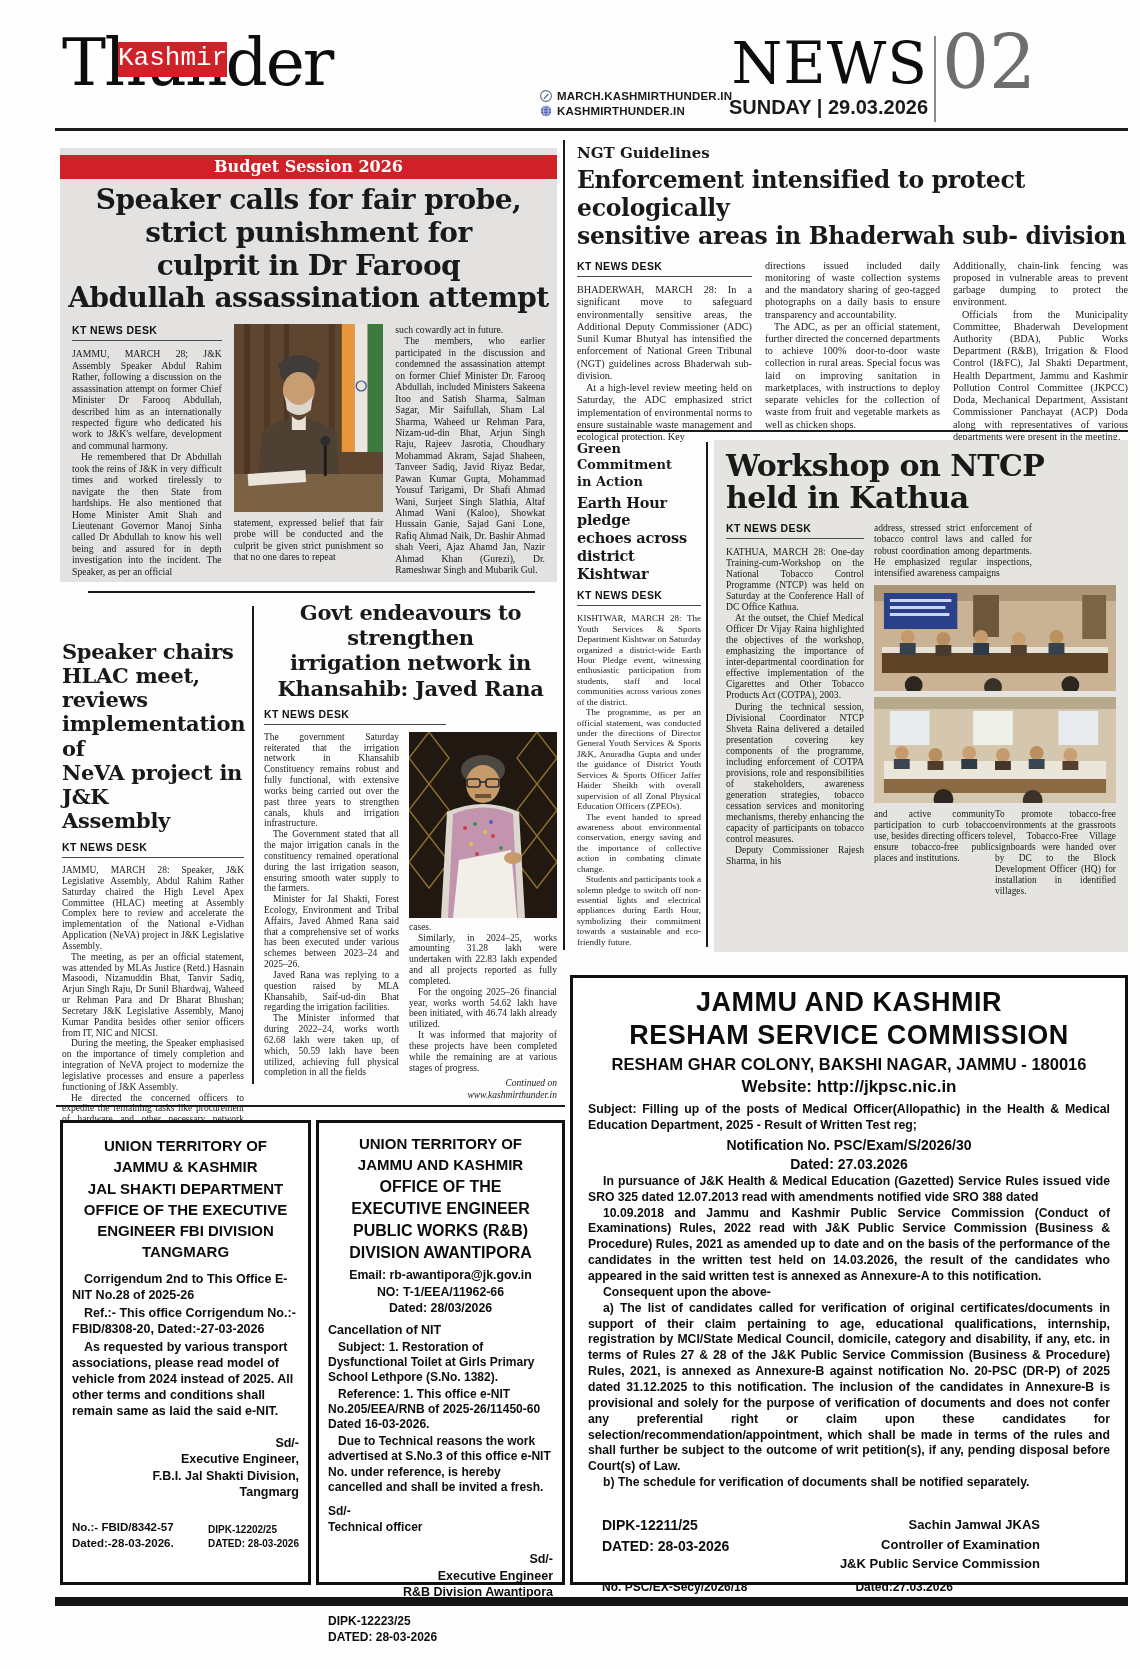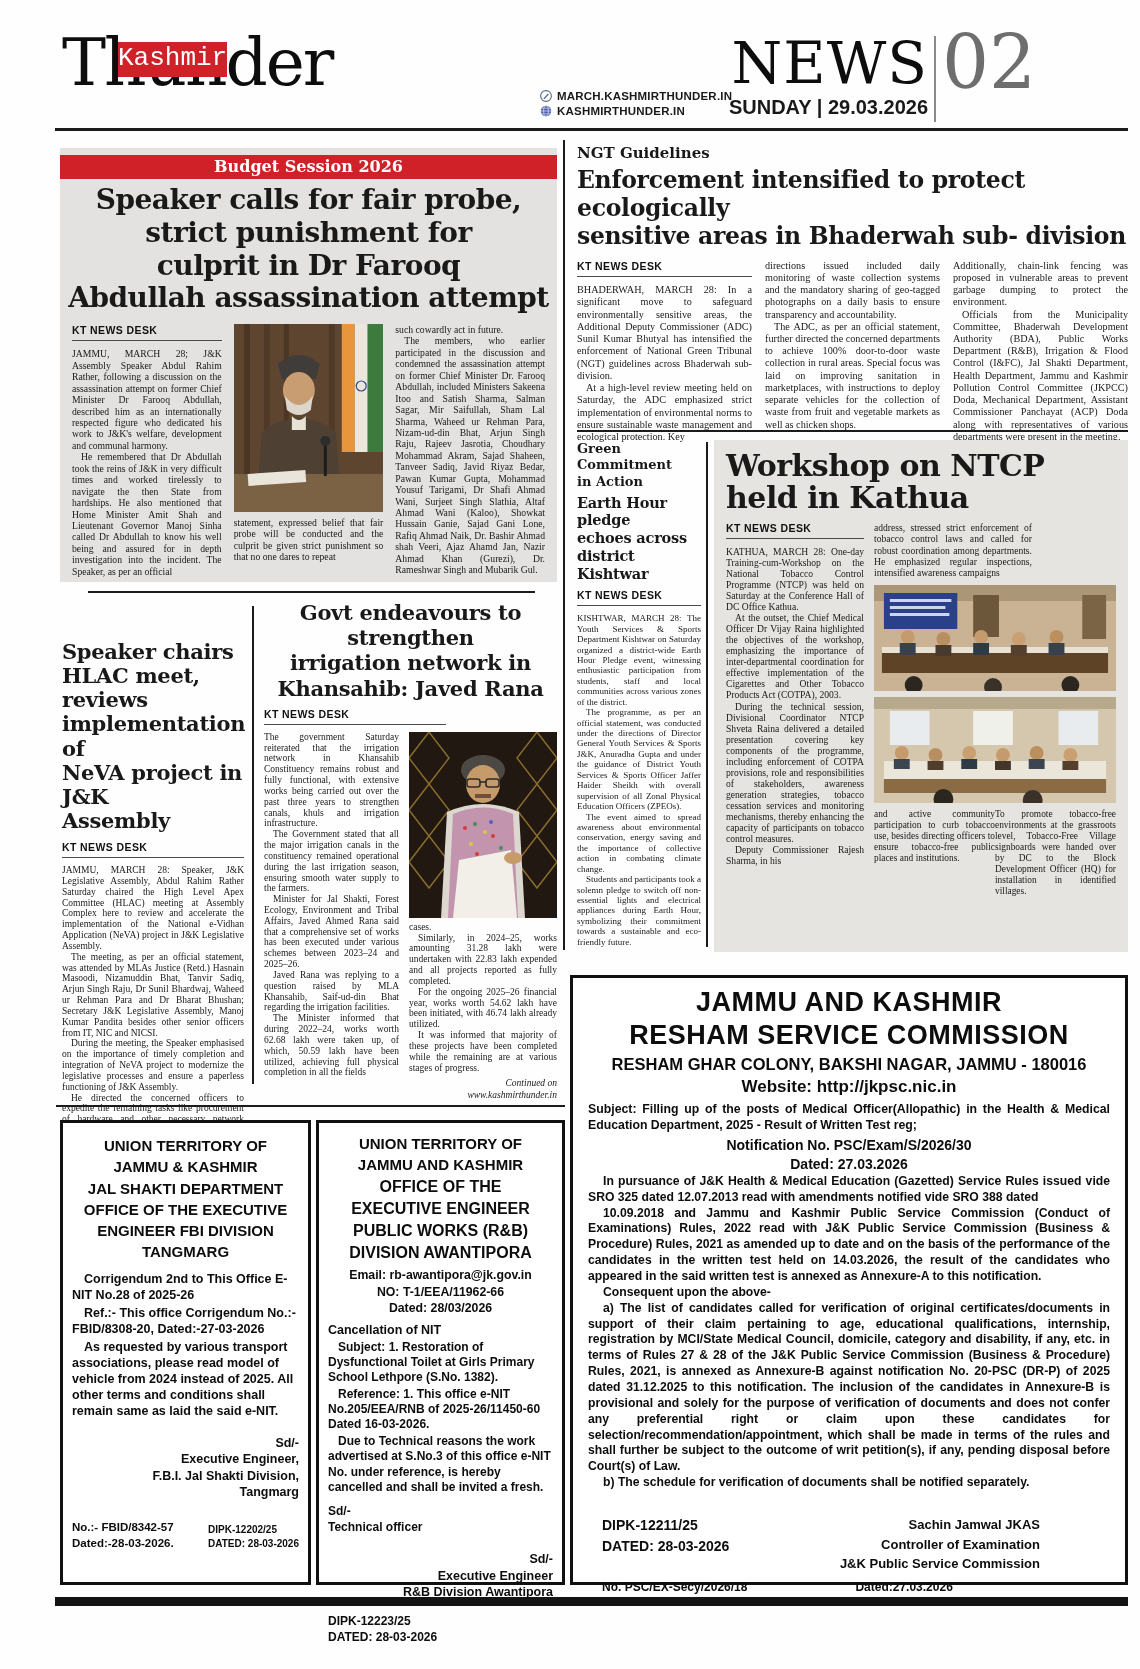--- a/index.html
+++ b/index.html
@@ -248,21 +248,21 @@
   <div class="earth">
     <div class="earth-kicker prelines">Green Commitment
 in Action</div>
     <div class="earth-headline prelines">Earth Hour pledge
 echoes across
 district Kishtwar</div>
     <div class="byline">KT NEWS DESK</div>
     <div class="earth-body body-text">
         <p>KISHTWAR, MARCH 28: The Youth Services &amp; Sports Department Kishtwar on Saturday organized a district-wide Earth Hour Pledge event, witnessing enthusiastic participation from students, staff and local communities across various zones of the district.</p>
         <p>The programme, as per an official statement, was conducted under the directions of Director General Youth Services &amp; Sports J&amp;K, Anuradha Gupta and under the guidance of District Youth Services &amp; Sports Officer Jaffer Haider Sheikh with overall supervision of all Zonal Physical Education Officers (ZPEOs).</p>
-        <p>The event aimed to spread awareness about environmental conservation, energy saving and the importance of collective action in combating climate change.</p>
+        <p>The event handed to spread awareness about environmental conservation, energy saving and the importance of collective action in combating climate change.</p>
         <p>Students and participants took a solemn pledge to switch off non-essential lights and electrical appliances during Earth Hour, symbolizing their commitment towards a sustainable and eco-friendly future.</p>
       </div>
   </div>
 
   <div class="ntcp">
     <div class="ntcp-headline prelines">Workshop on NTCP
 held in Kathua</div>
     <div class="ntcp-flex">
       <div class="ntcp-col1">
         <div class="byline">KT NEWS DESK</div>

